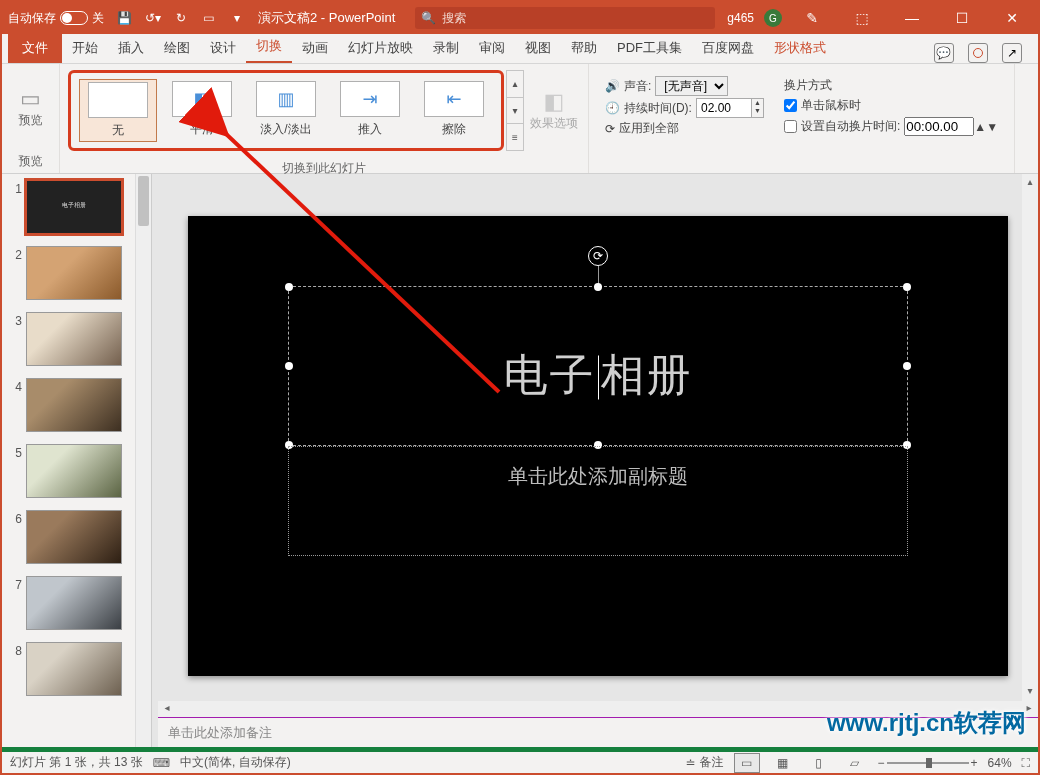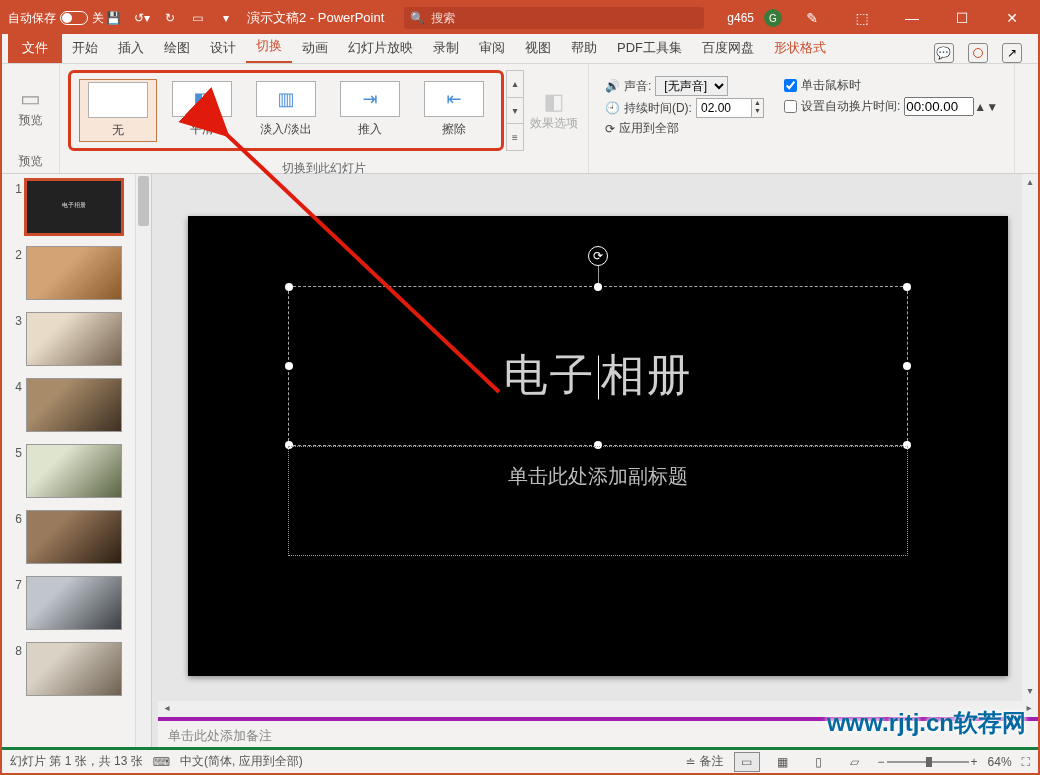--- a/index.html
+++ b/index.html
@@ -1,20 +1,20 @@
 <!DOCTYPE html>
 <html><head>
 <meta charset="utf-8">
 <style>
   * { box-sizing: border-box; margin: 0; padding: 0; }
   body { font-family: "Microsoft YaHei", "Segoe UI", sans-serif; font-size: 12px; background: #fff; overflow: hidden; }
   .window { width: 1040px; height: 775px; border: 2px solid #cb4d2e; display: flex; flex-direction: column; background:#f3f2f1; position:relative;}
   
   .titlebar { height: 32px; background:#cb4d2e; color:#fff; display:flex; align-items:center; padding:0 6px; font-size:12px;}
-  .autosave { display:flex; align-items:center; gap:4px; margin-right:1px;text-align:right;}
+  .autosave { display:flex; align-items:center; gap:4px; margin-right:12px;text-align:right;}
   .autosave .toggle { width:28px; height:14px; border:1px solid #fff; border-radius:7px; position:relative;}
   .autosave .toggle::after{content:""; position:absolute; width:10px;height:10px;border-radius:50%;background:#fff;left:1px;top:1px;}
   .qat { display:flex; align-items:center; gap:10px;}
   .qat-item { width:18px; height:18px; display:flex; align-items:center; justify-content:center; cursor:pointer;}
   .titlebar .docname { margin-left: 12px; font-size: 13px; }
   .searchbox { margin-left:20px; width:300px; height:22px; background:#b84027; border-radius:3px; display:flex; align-items:center; padding:0 6px; color:#f0d5cd;}
   .searchbox .mag { margin-right:6px;}
   .tbar-right { margin-left:auto; display:flex; align-items:center; gap:10px;}
   .avatar-circle { width:18px; height:18px; border-radius:50%; background:#3a7a3a; color:#fff; font-size:10px; display:flex; align-items:center; justify-content:center;}
   .wbtn{ width:40px; height:30px; display:flex; align-items:center; justify-content:center; cursor:pointer; font-size:14px;}
@@ -81,23 +81,23 @@
   .arrowbtn{width:14px;height:14px;font-size:10px;text-align:center;color:#666;cursor:pointer;}
   .slide { width:820px; height:460px; background:#000; position:relative; box-shadow:0 2px 6px rgba(0,0,0,.4);}
   .rotate-handle{position:absolute;left:50%;top:30px;transform:translateX(-50%);width:20px;height:20px;border:1px solid #fff;border-radius:50%;display:flex;align-items:center;justify-content:center;color:#fff;font-size:12px;cursor:pointer;}
   .rotate-stem{position:absolute;left:50%;top:50px;width:1px;height:20px;background:#999;}
   .title-box{position:absolute;left:100px;right:100px;top:70px;height:160px;border:1px dashed #aaa;}
   .subtitle-box{position:absolute;left:100px;right:100px;top:230px;height:110px;border:1px dotted #999;}
   .sel-handle{position:absolute;width:8px;height:8px;background:#fff;border-radius:50%;}
   .title-text{position:absolute;left:0;right:0;top:56%;transform:translateY(-50%);font-size:44px;color:#d0d0d0;text-align:center;letter-spacing:2px;font-weight:300;}
   .title-text .cursor-caret{display:inline-block;width:1px;height:44px;background:#fff;vertical-align:middle;margin:0 2px;}
   .subtitle-text{position:absolute;left:0;right:0;top:16px;font-size:20px;color:#bdbdbd;text-align:center;}
-  .notes-bar { height:30px; background:#f3f2f1; border-top:4px solid #a21caf; color:#888; padding:6px 10px; font-size:13px;}
-  
-  .statusbar { height:26px; background:#f3f2f1; border-top:3px solid #15803d; display:flex; align-items:center; padding:0 8px; color:#555; font-size:12px; gap:10px;}
+  .notes-bar { height:30px; background:#f3f2f1; border-top:1px solid #a21caf; color:#888; padding:6px 10px; font-size:13px;}
+  
+  .statusbar { height:26px; background:#f3f2f1; border-top:5px solid #15803d; display:flex; align-items:center; padding:0 8px; color:#555; font-size:12px; gap:10px;}
   .statusbar .spacer{flex:1;}
   .view-btn{width:26px;height:20px;display:flex;align-items:center;justify-content:center;cursor:pointer;border:1px solid transparent;}
   .view-btn.active{border:1px solid #888;background:#e8e8e8;}
   .zoomslider{width:100px;display:flex;align-items:center;gap:2px;}
   .zoomslider .track{flex:1;height:2px;background:#999;position:relative;}
   .zoomslider .handle{position:absolute;left:48%;top:-4px;width:6px;height:10px;background:#666;}
   
   .arrow-svg{position:absolute;left:82px;top:60px;pointer-events:none;}
   .watermark{position:absolute;right:12px;bottom:34px;font-size:24px;font-weight:700;color:#0369a1;text-shadow:0 0 4px #fff,0 0 6px #fff;}
 </style>
@@ -229,20 +229,21 @@
                   <span>▼</span>
                 </span>
               </span>
           </div>
           <div class="row">
               <span>⟳</span>
               <span>应用到全部</span>
             </div>
         </div>
         <div class="advance">
+          <div class="row">换片方式</div>
           <div class="row">
               <input type="checkbox" checked="" style="">
               <span>单击鼠标时</span>
             </div>
           <div class="row">
               <input type="checkbox" style="">
               <span>设置自动换片时间:</span>
             <span class="spinner"><input type="text" style="width: 70px;" value="00:00.00"><span class="spinbtns"><span>▲</span><span>▼</span></span></span>
           </div>
         </div>
@@ -320,21 +321,21 @@
             <div class="arrowbtn">▸</div>
           </div>
       </div>
       <div class="notes-bar">单击此处添加备注</div>
     </div>
   </div>
 
   <div class="statusbar">
     <span>幻灯片 第 1 张，共 13 张</span>
     <span>⌨</span>
-    <span>中文(简体, 应用到全部)</span>
+    <span>中文(简体, 自动保存)</span>
     <div class="spacer"></div>
     <span style="display:flex;align-items:center;gap:4px;cursor:pointer">
         <span>≐</span>
         <span>备注</span>
       </span>
     <div class="view-btn active">▭</div>
     <div class="view-btn">▦</div>
     <div class="view-btn">▯</div>
     <div class="view-btn">▱</div>
     <div class="zoomslider">

